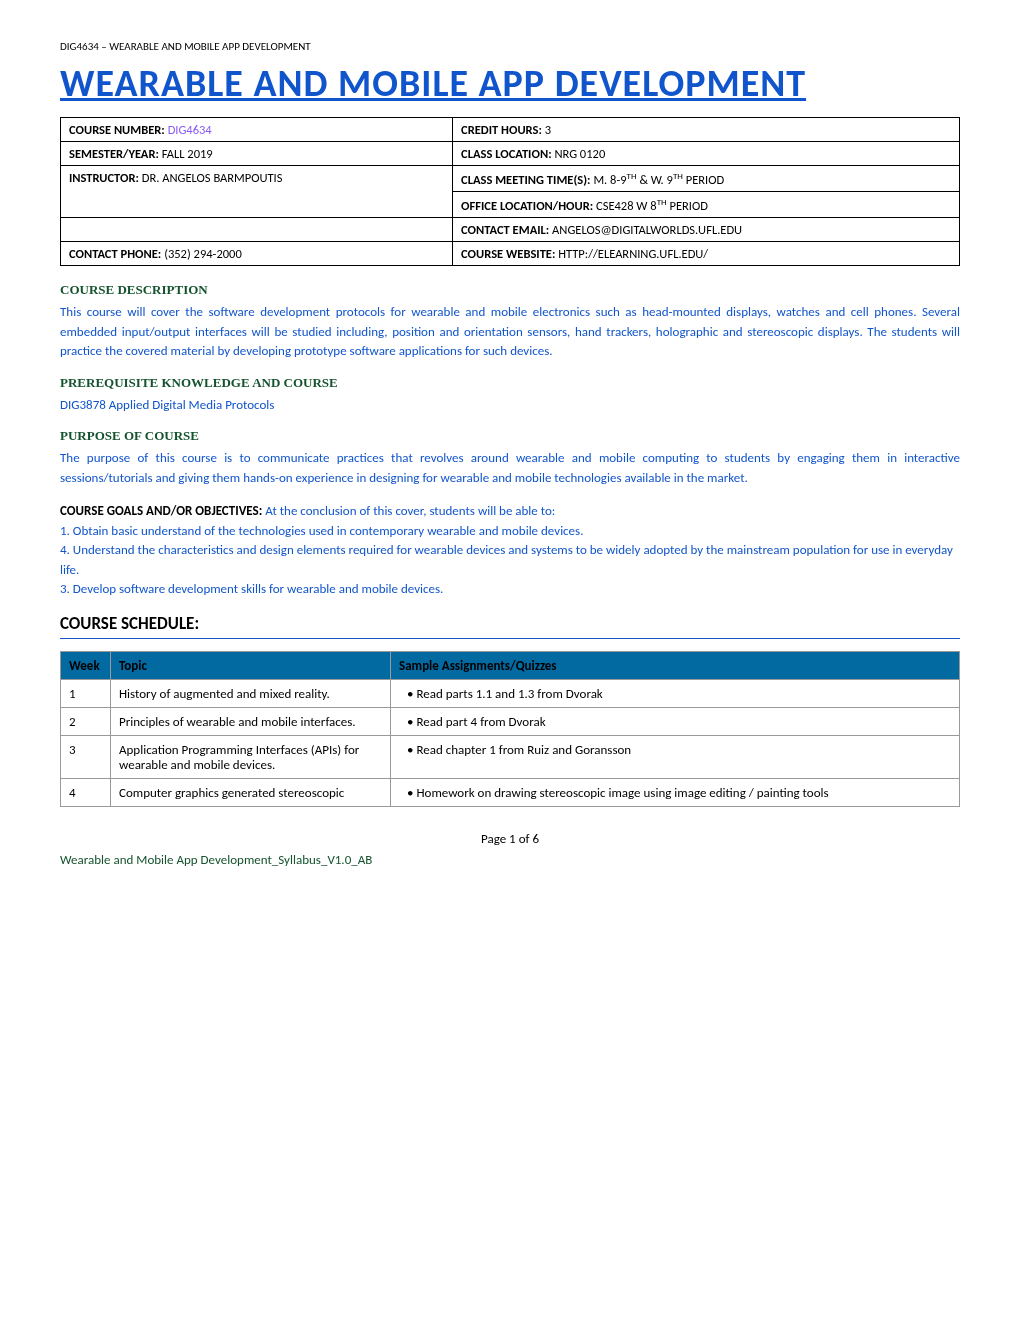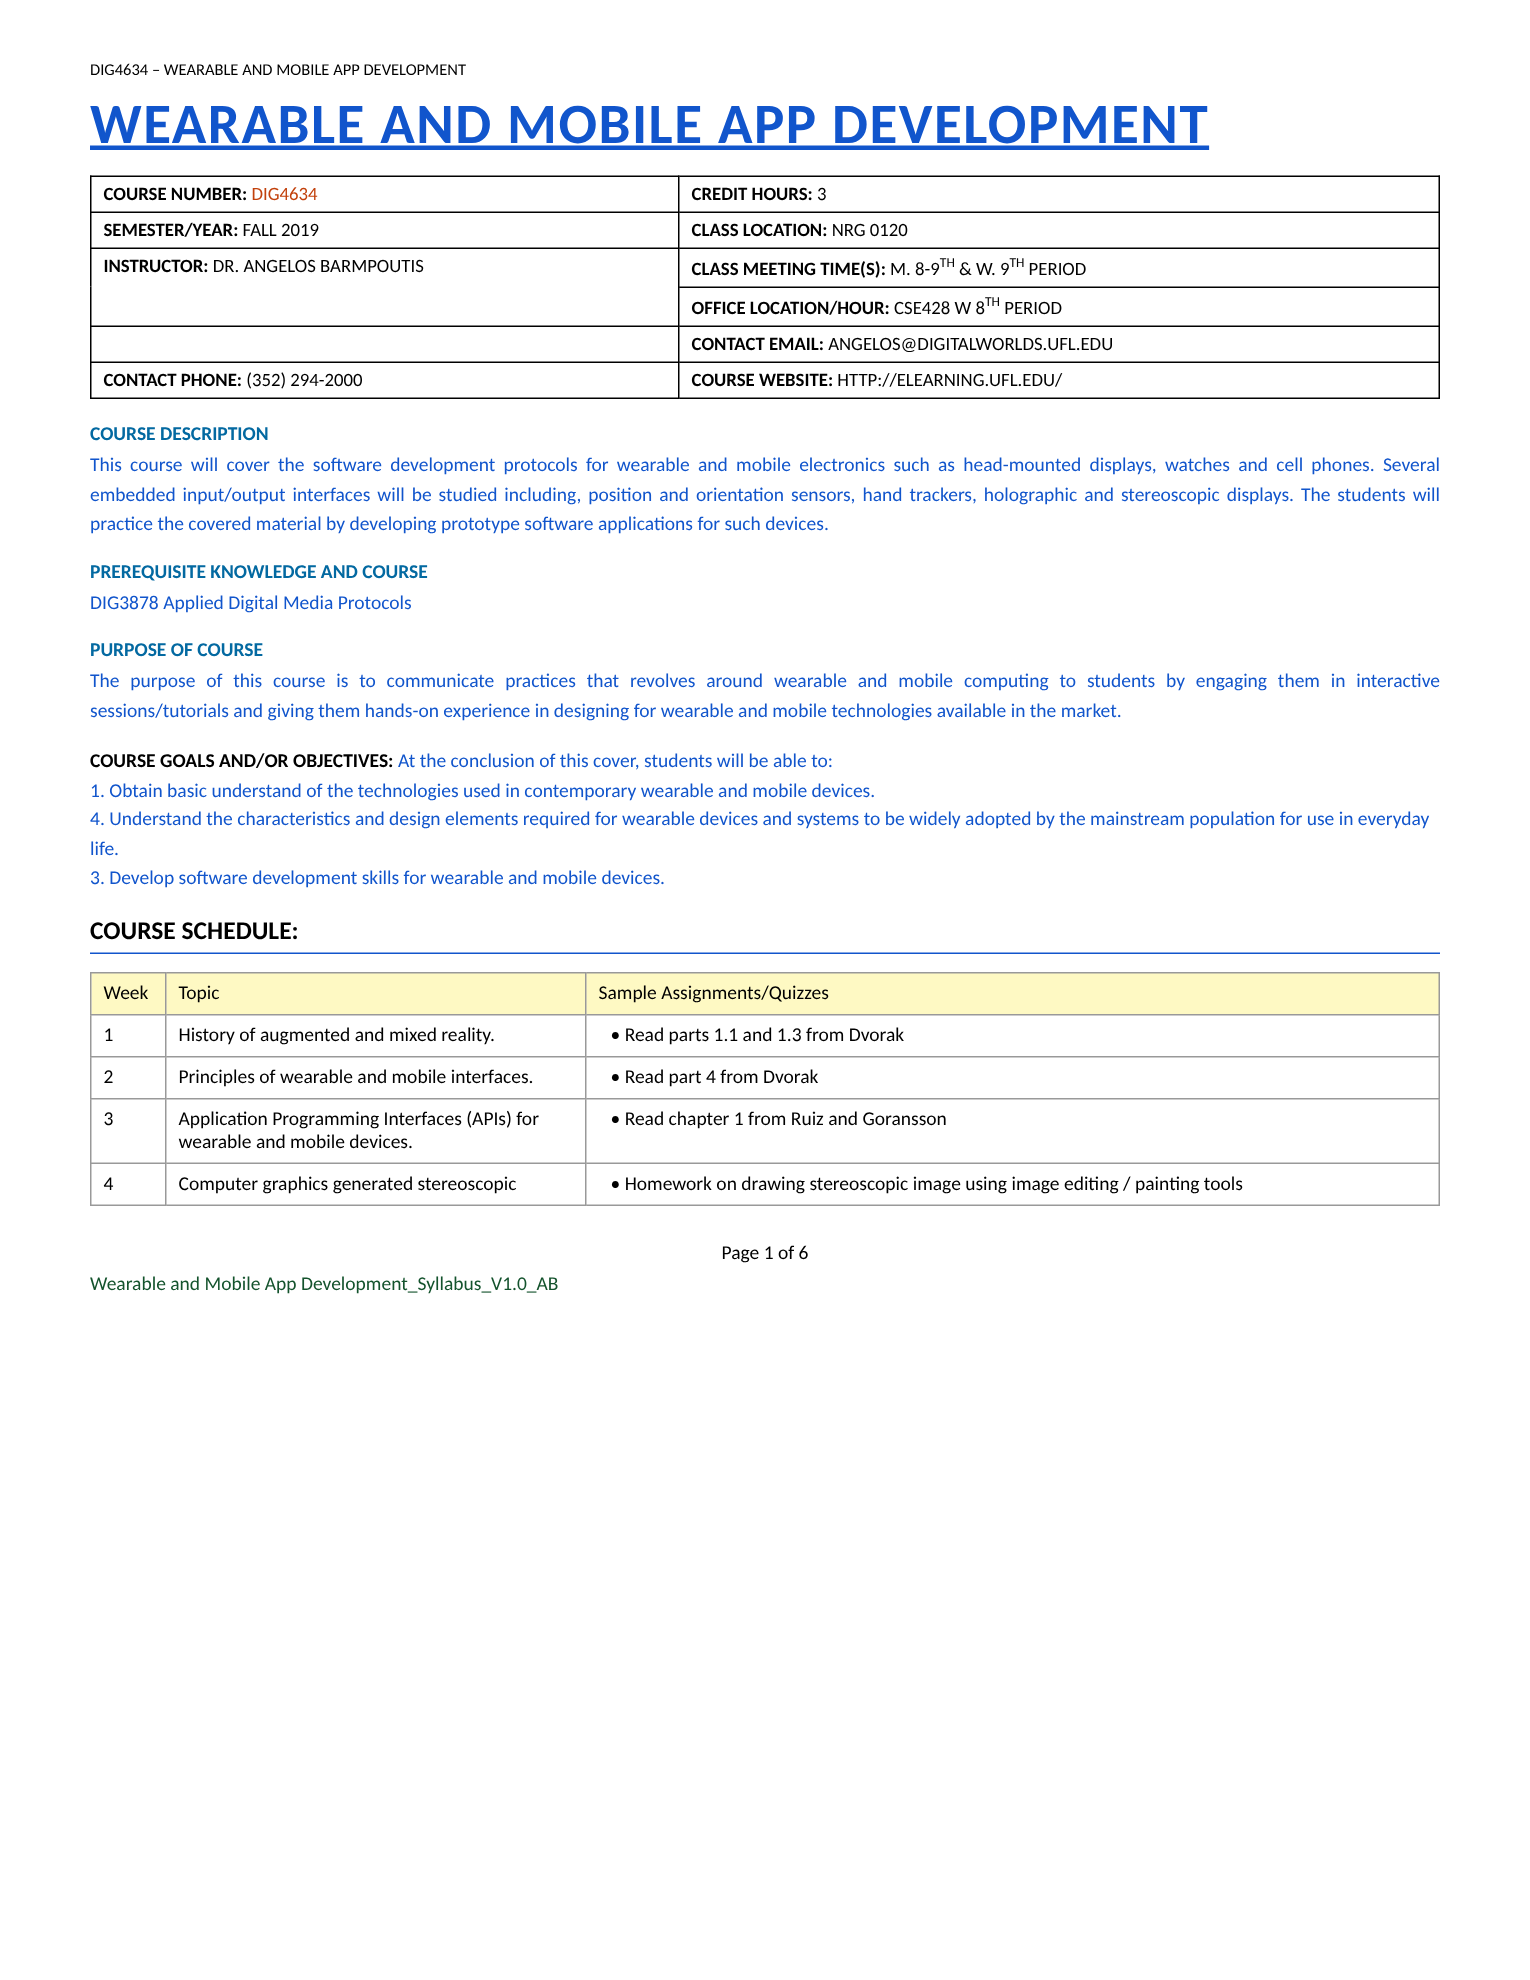--- a/index.html
+++ b/index.html
@@ -39,30 +39,31 @@
       font-size: 12.5px;
       vertical-align: top;
     }
     .info-table td .label {
       font-weight: bold;
     }
     .info-table td .value {
       font-weight: normal;
     }
     .info-table td .value-blue {
-      color: #c2410c;
+      color: #8b5cf6;
     }
     .section {
       margin-bottom: 14px;
     }
     .section-title {
       font-weight: bold;
       font-size: 13px;
-      color: #0369a1;
+      color: #14532d;
       margin-bottom: 4px;
+      font-family: Liberation Serif, serif;
     }
     .section-body {
       color: #1155CC;
       font-size: 13px;
       line-height: 1.5;
       text-align: justify;
     }
     .goals-intro {
       font-size: 13px;
       line-height: 1.5;
@@ -94,22 +95,22 @@
       border-collapse: collapse;
       margin-top: 12px;
       font-size: 13px;
     }
     .schedule-table th, .schedule-table td {
       border: 1px solid #999;
       padding: 6px 8px;
       vertical-align: top;
     }
     .schedule-table th {
-      background: #fef9c3;
-      font-weight: normal;
+      background: #0369a1;
+      font-weight: bold;
       text-align: left;
     }
     .schedule-table td {
       background: #fff;
     }
     .bullet-item::before {
       content: "• ";
     }
     .bullet-item {
       display: block;

